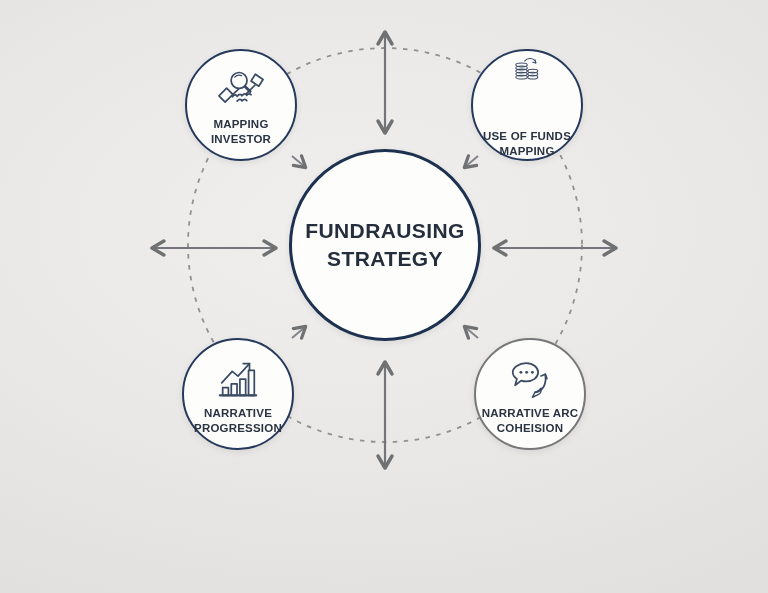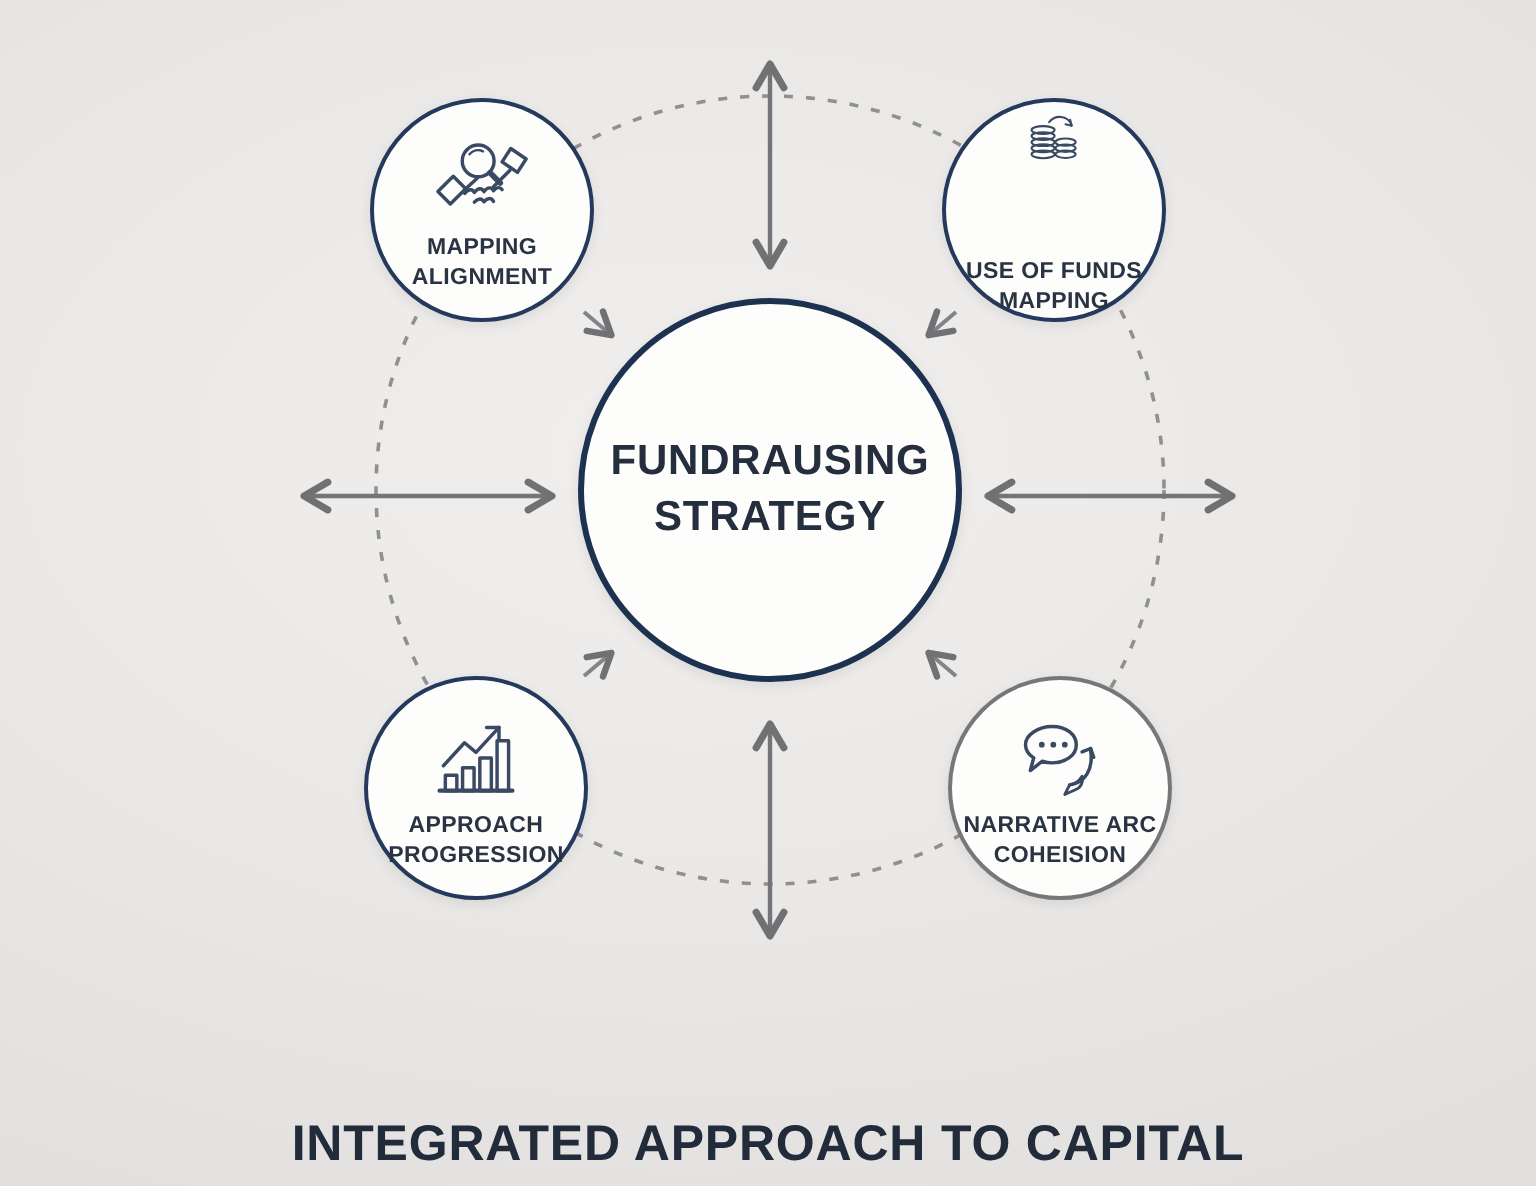--- a/index.html
+++ b/index.html
@@ -85,21 +85,21 @@
       <line x1="32.2" y1="19.2" x2="37.5" y2="24.5" stroke-width="3"></line>
       <path d="M5,29 l8,-8 l6.5,6.5 l-8,8 z"></path>
       <path d="M51,12 l-8,-5.5 l-4.5,7 l8,5.5 z"></path>
       <path d="M42.5,18 l-8.5,8.5"></path>
       <path d="M19.5,27.5 l6,-5.5"></path>
       <path d="M19,30 c2,-2.5 4,-2.5 5,-0.5 c2,-2.5 4,-2.5 5,-0.5 c2,-2.5 4,-2.5 5,-0.5 c1.5,-2 3.5,-2 4.5,-0.5"></path>
       <path d="M24,34.5 c2,-2.2 4,-2.2 5,-0.2 c2,-2.2 4,-2.2 5,-0.2"></path>
     </svg>
     <div class="sat-label">
       <div>MAPPING</div>
-      <div>ALIGNMENT</div>
+      <div>INVESTOR</div>
     </div>
   </div>
 
   <div class="node satellite node-funds" style="border-color: rgb(36, 57, 92); gap: 42px;">
     <svg class="icon" width="52" height="46" viewBox="0 0 52 48" fill="none" stroke="#3a4a63" stroke-width="1.7" stroke-linecap="round" stroke-linejoin="round">
       <path d="M22,10 C27,3.5 37,4.5 40.5,12"></path>
       <path d="M40.5,13 l-1.2,-5"></path>
       <path d="M40.5,13 l-5,-1.2"></path>
       <ellipse cx="17" cy="16.5" rx="9.5" ry="3.2"></ellipse>
       <ellipse cx="17" cy="21.5" rx="9.5" ry="3.2"></ellipse>
@@ -120,21 +120,21 @@
     <svg class="icon" width="52" height="46" viewBox="0 0 52 48" fill="none" stroke="#3a4a63" stroke-width="1.8" stroke-linecap="round" stroke-linejoin="round">
       <line x1="7" y1="40" x2="45" y2="40" stroke-width="2.2"></line>
       <rect x="10" y="32" width="6" height="8"></rect>
       <rect x="19" y="28" width="6" height="12"></rect>
       <rect x="28" y="23" width="6" height="17"></rect>
       <rect x="37" y="14" width="6" height="26"></rect>
       <path d="M9,27 L20,15 L26,20 L38,7"></path>
       <path d="M31.5,7 L38,7 L38,13.5"></path>
     </svg>
     <div class="sat-label">
-      <div>APPROACH</div>
+      <div>NARRATIVE</div>
       <div>PROGRESSION</div>
     </div>
   </div>
 
   <div class="node satellite node-narrative" style="border-color: rgb(119, 119, 122);">
     <svg class="icon" width="52" height="46" viewBox="0 0 52 48" fill="none" stroke="#3a4a63" stroke-width="1.8" stroke-linecap="round" stroke-linejoin="round">
       <path d="M22,6.5 c7.5,0 12.5,4.5 12.5,9.5 c0,5.5 -5.5,9.5 -12.5,9.5 c-1.8,0 -3.6,-0.3 -5.2,-0.9 l-6.3,4.9 l1.8,-6.6 c-2.7,-1.8 -4.3,-4.3 -4.3,-6.9 c0,-5 6.5,-9.5 14,-9.5 z"></path>
       <circle cx="16.5" cy="16" r="1.5" fill="#3a4a63" stroke="none"></circle>
       <circle cx="22.5" cy="16" r="1.5" fill="#3a4a63" stroke="none"></circle>
       <circle cx="28.5" cy="16" r="1.5" fill="#3a4a63" stroke="none"></circle>
@@ -142,15 +142,14 @@
       <path d="M42,18 l-4.5,1.8"></path>
       <path d="M42,18 l1.6,4.6"></path>
       <path d="M31,37 c3,-0.5 5,-2 6.5,-4.5 c0.8,3 -0.5,6 -3.5,7 l-5.5,2.5 z" stroke-width="1.5"></path>
     </svg>
     <div class="sat-label">
       <div>NARRATIVE ARC</div>
       <div>COHEISION</div>
     </div>
   </div>
 
-  <div class="footer-title">INTEGRATED APPROACH TO CAPITAL</div>
 
 </div>
 
 </body></html>

